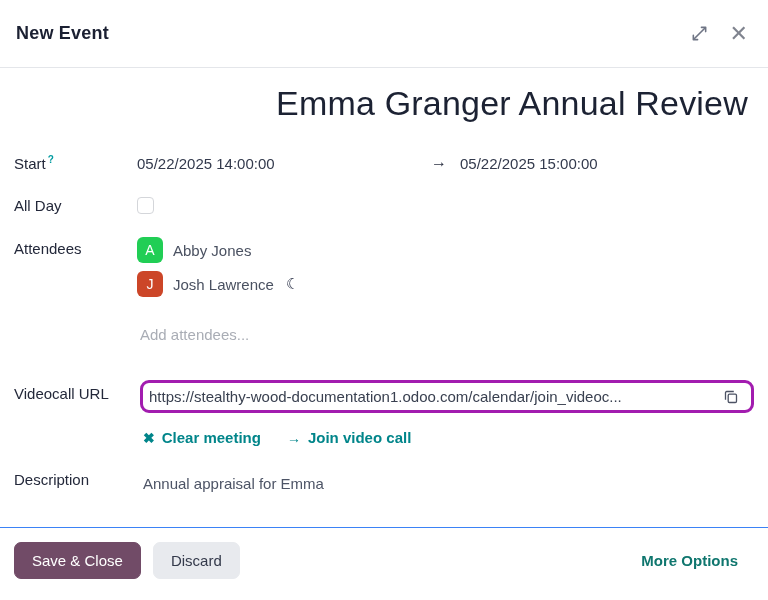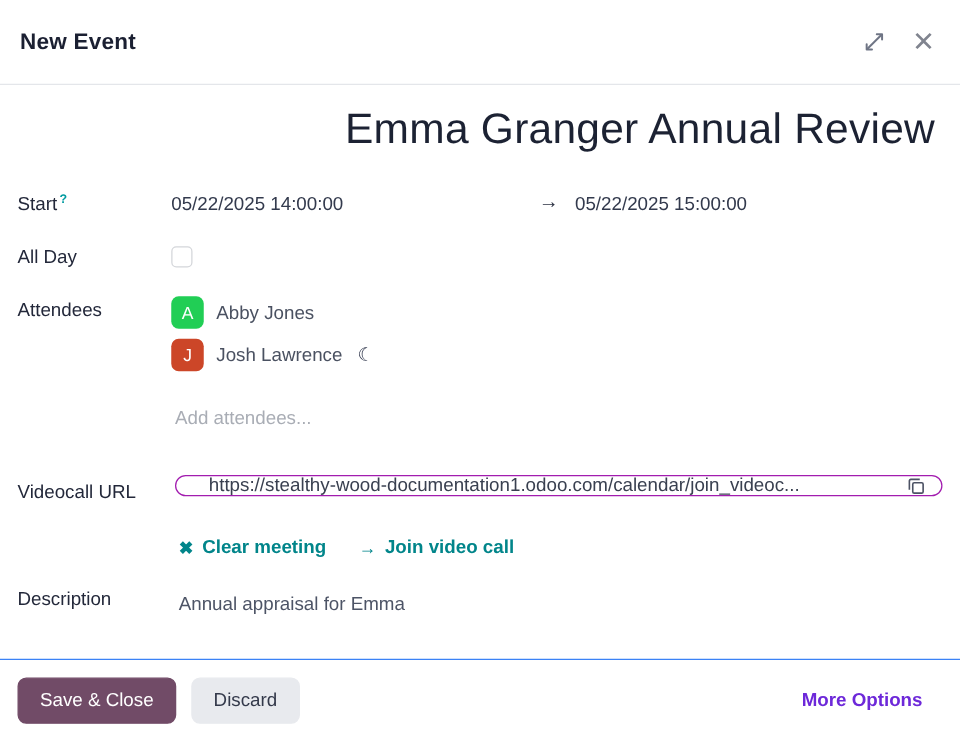--- a/index.html
+++ b/index.html
@@ -57,23 +57,23 @@
   }
   .attendee-name { font-size: 15px; color: #4a5161; }
   .moon { color: #2b3248; font-size: 15px; margin-left: 2px; }
 
   .placeholder-text {
     position: absolute; top: 326px; left: 140px;
     font-size: 15px; color: #a9adb5; cursor: text;
   }
 
   .url-input {
-    position: absolute; top: 380px; left: 140px; width: 614px; height: 17px;
-    border: 1px solid #a21caf; border-radius: 9px; background: #fff;
-    display: flex; align-items: center; padding: 0 10px 0 26px;
+    position: absolute; top: 380px; left: 140px; width: 614px; height: 33px;
+    border: 3px solid #a21caf; border-radius: 9px; background: #fff;
+    display: flex; align-items: center; padding: 0 10px 0 6px;
   }
   .url-text {
     flex: 1; font-size: 15px; color: #394050;
     white-space: nowrap; overflow: hidden;
   }
   .copy-btn { background: none; border: none; cursor: pointer; padding: 2px; margin-left: 8px; display: flex; }
 
   .link-row {
     position: absolute; top: 429px; left: 143px;
     display: flex; align-items: center; gap: 26px;
@@ -95,21 +95,21 @@
   }
   .btn {
     font-family: "Liberation Sans", sans-serif;
     font-size: 15px; border-radius: 7px; cursor: pointer;
     height: 37px; padding: 0 17px; border: 1px solid transparent;
   }
   .btn-primary { background: #714b67; color: #ffffff; border-color: #714b67; }
   .btn-secondary { background: #e8eaee; color: #33394a; border-color: #e8eaee; margin-left: 12px; }
   .more-options {
     margin-left: auto; font-size: 15px; font-weight: 700;
-    color: #6d28d9; text-decoration: none; cursor: pointer;
+    color: #0f766e; text-decoration: none; cursor: pointer;
   }
 </style>
 </head>
 <body>
 
 <div class="modal">
 
   <div class="modal-header">
     <div class="modal-title">New Event</div>
     <div class="header-actions">

